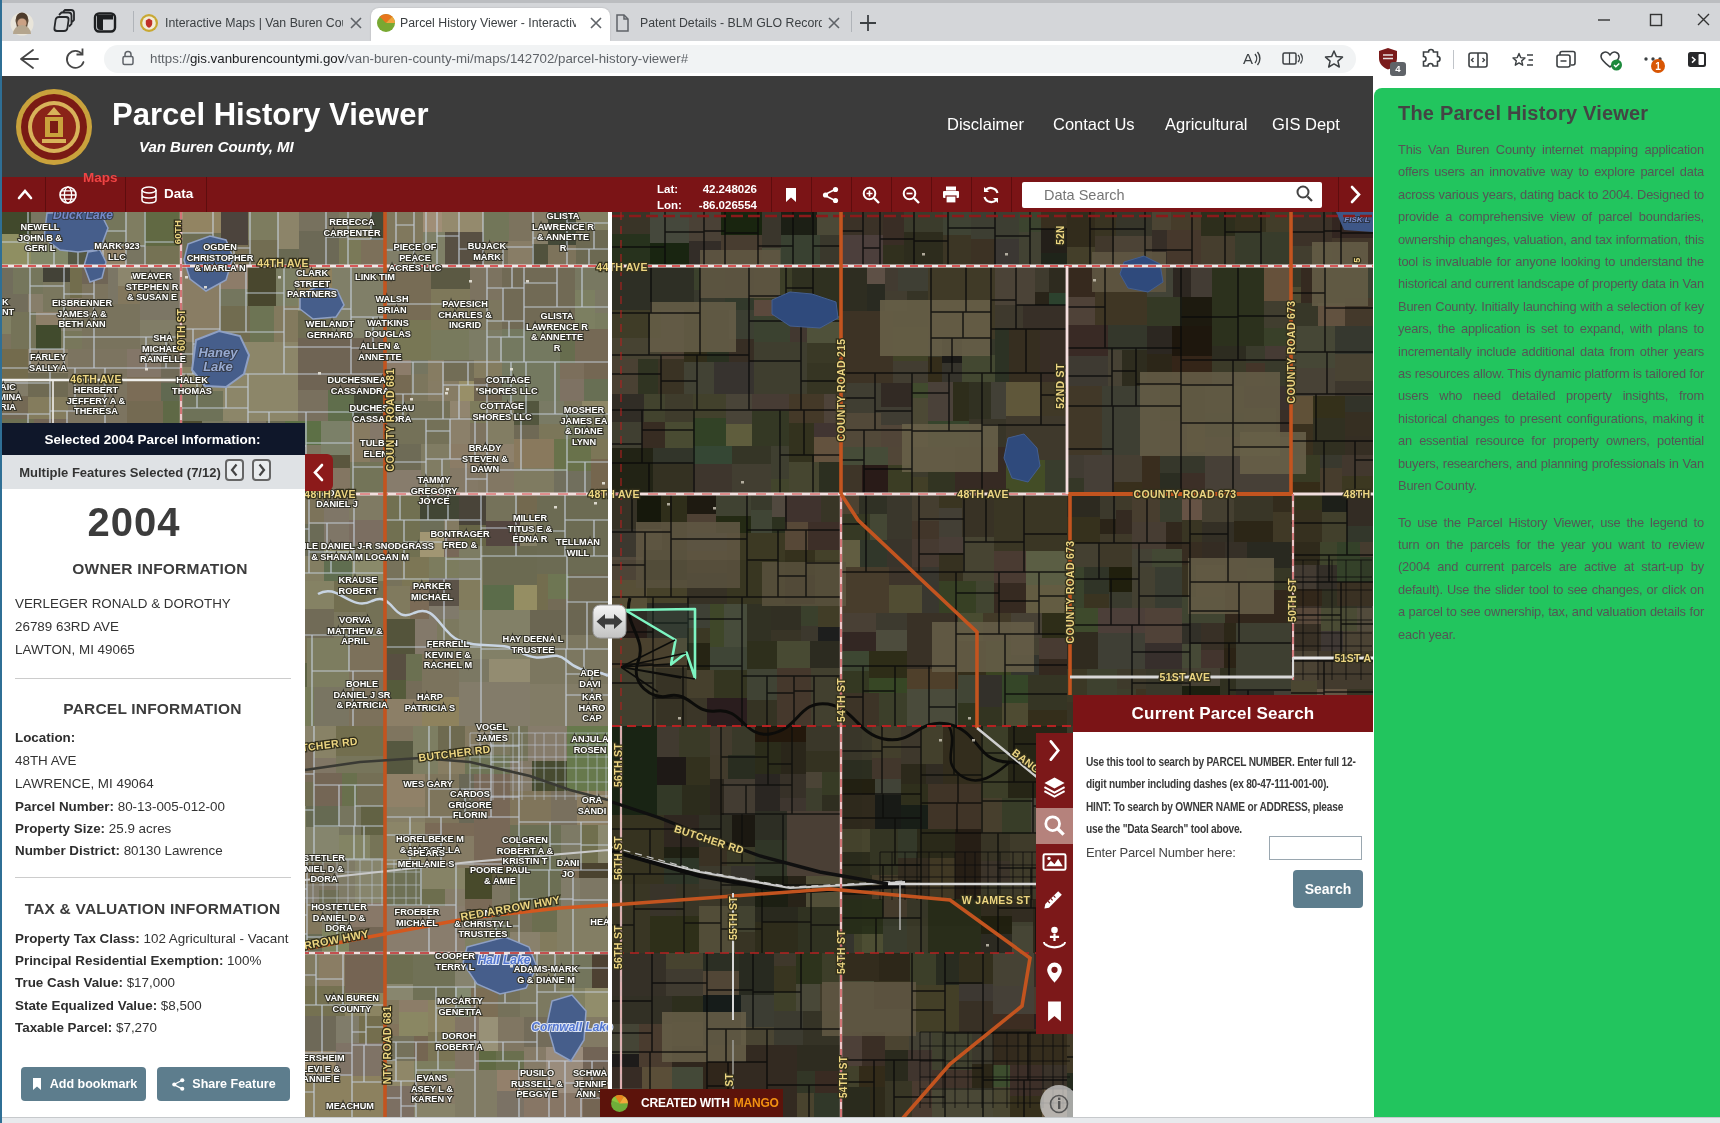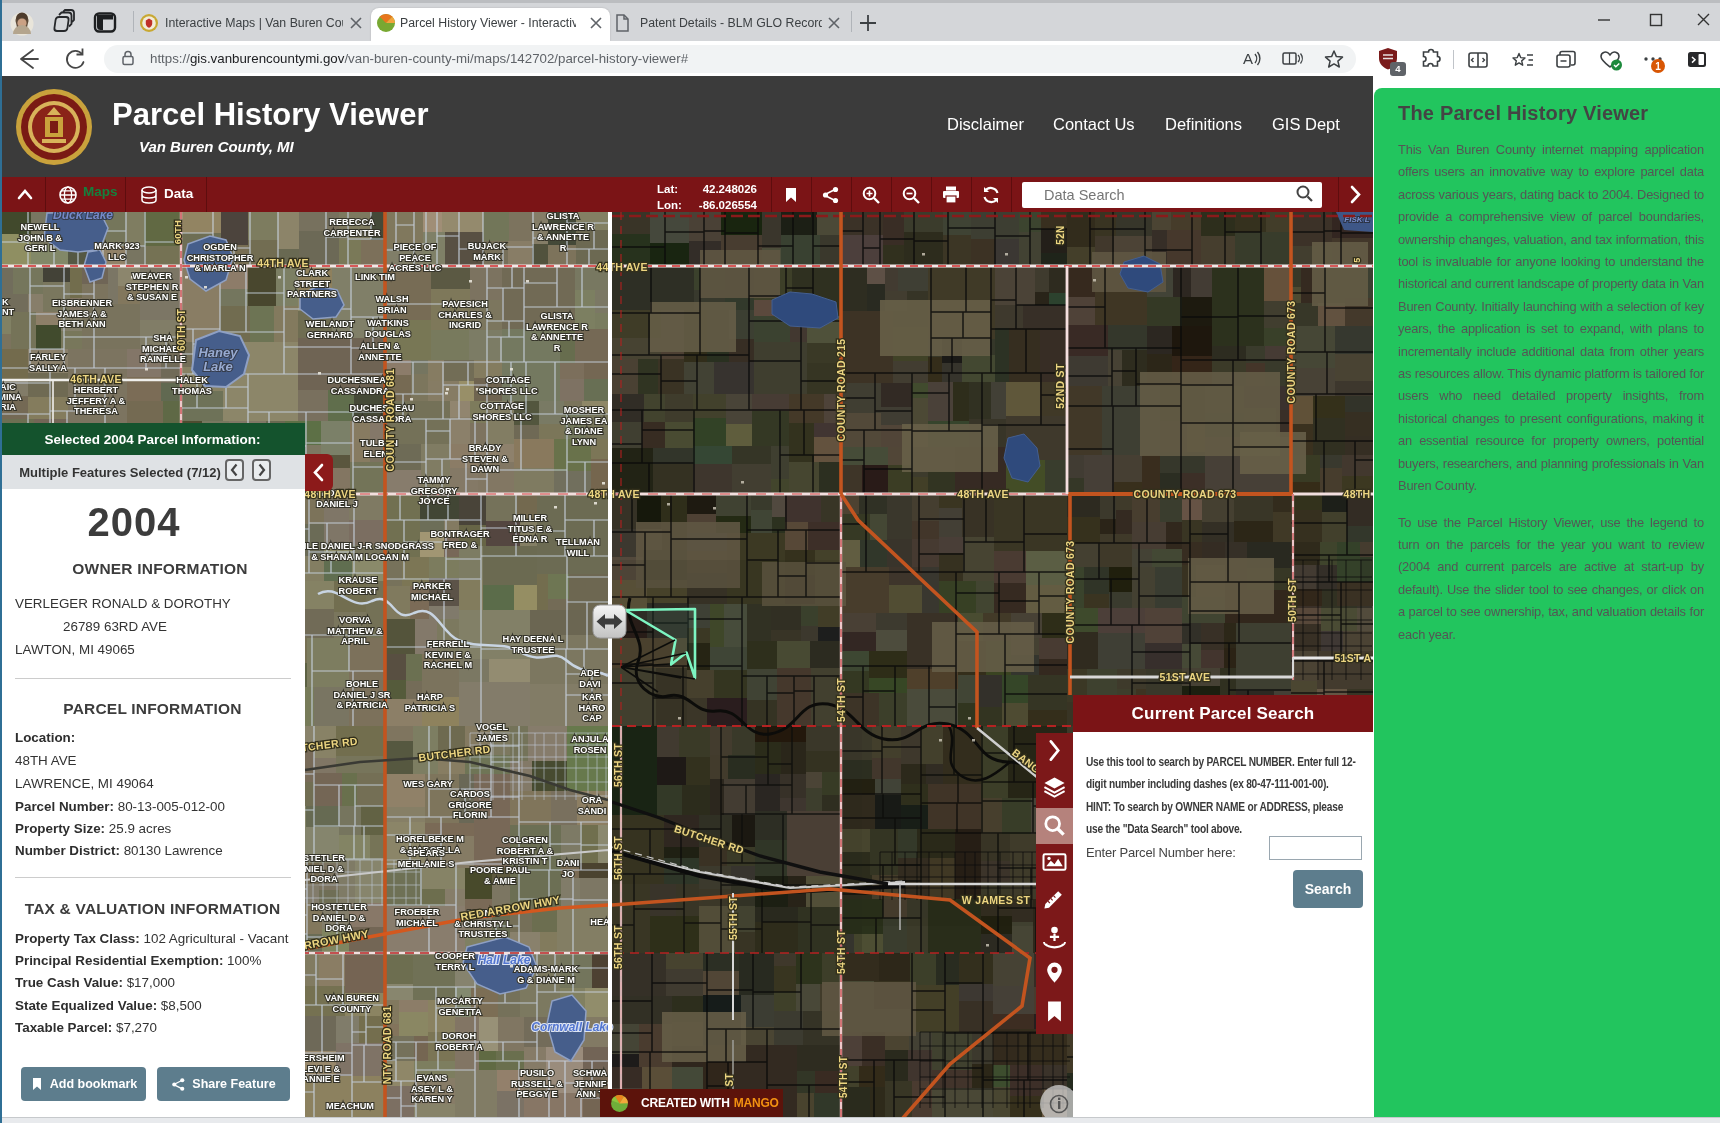--- a/index.html
+++ b/index.html
@@ -17,21 +17,21 @@
 #hdr{left:0;top:76px;width:1373px;height:101px;background:#3b3b3b;}
 .navlink{top:115px;font-size:16.5px;color:#fff;}
 
 #tbar{left:0;top:177px;width:1373px;height:35px;background:#7b1416;color:#fff;}
 .tsep{position:absolute;top:0;width:1px;height:35px;background:#5e0d0e;}
 
 #dsearch{left:1022px;top:181.5px;width:300px;height:26px;background:#fff;border-radius:2px;}
 #dsearch span{position:absolute;left:22px;top:5px;font-size:14.5px;color:#757575;}
 
 #lpanel{left:0;top:423px;width:305px;height:694px;background:#fff;}
-#lphead{left:0;top:423px;width:305px;height:32px;background:#14532d;color:#fff;font-weight:bold;font-size:13.5px;display:flex;align-items:center;justify-content:center;}
+#lphead{left:0;top:423px;width:305px;height:32px;background:#0f172a;color:#fff;font-weight:bold;font-size:13.5px;display:flex;align-items:center;justify-content:center;}
 #lptab{left:305px;top:454px;width:28px;height:37px;background:#8c1a1a;border-radius:0 6px 6px 0;}
 #lpgray{left:0;top:455px;width:305px;height:34px;background:#dfe2e5;}
 .fnav{position:absolute;top:459px;width:19px;height:22px;border:2px solid #666;border-radius:4px;background:#e9ecee;}
 .sech{font-size:15.5px;font-weight:bold;color:#3c3c3c;text-align:center;letter-spacing:0.2px;}
 .row{font-size:13.4px;color:#333;}
 .row b{color:#2e2e2e;}
 .btn{position:absolute;background:#5d7d8d;color:#fff;font-weight:bold;font-size:12.5px;border-radius:4px;display:flex;align-items:center;justify-content:center;}
 
 #cps-h{left:1073px;top:695px;width:300px;height:37px;background:#7b1416;color:#fff;font-weight:bold;font-size:17px;display:flex;align-items:center;justify-content:center;letter-spacing:0.2px;}
 #cps{left:1073px;top:732px;width:300px;height:385px;background:#fff;}
@@ -199,21 +199,21 @@
       <path d="M28 52 h24 v4 h-24 z" fill="#d8b35a"></path>
       <path d="M31 30 h18 v20 h-18 z" fill="#c9a23c"></path>
       <path d="M33 28 l7 -8 l7 8 z" fill="#d8b35a"></path>
       <path d="M36 34 h8 v12 h-8 z" fill="#7a1a14"></path>
     </svg>
 <div class="abs" style="left:112px;top:97px;font-size:31px;font-weight:bold;color:#fff;">Parcel History Viewer</div>
 <div class="abs" style="left:139px;top:138px;font-size:15px;font-style:italic;font-weight:bold;color:#fff;">Van Buren County, MI</div>
 
 <div class="abs navlink" style="left:947px;">Disclaimer</div>
 <div class="abs navlink" style="left:1053px;">Contact Us</div>
-<div class="abs navlink" style="left:1165px;">Definitions</div>
+<div class="abs navlink" style="left:1165px;">Agricultural</div>
 <div class="abs navlink" style="left:1272px;">GIS Dept</div>
 
 <div class="abs" id="tbar"></div>
 <svg class="abs" style="left:10px;top:177px;" width="30" height="35" viewBox="0 0 30 35">
       <path d="M9 21 L15 14 L21 21" stroke="#fff" stroke-width="2.6" fill="none" stroke-linecap="round"></path>
     </svg>
 <div class="tsep" style="left:45px;top:177px;"></div>
 <div class="tsep" style="left:125px;top:177px;"></div>
 <div class="tsep" style="left:206px;top:177px;"></div>
 <div class="tsep" style="left:771px;top:177px;"></div>
@@ -222,21 +222,21 @@
 <div class="tsep" style="left:891px;top:177px;"></div>
 <div class="tsep" style="left:931px;top:177px;"></div>
 <div class="tsep" style="left:971px;top:177px;"></div>
 <div class="tsep" style="left:1011px;top:177px;"></div>
 <div class="tsep" style="left:1338px;top:177px;"></div>
 <svg class="abs" style="left:58px;top:184.5px;" width="20" height="20" viewBox="0 0 20 20">
       <circle cx="10" cy="10" r="8" fill="none" stroke="#fff" stroke-width="1.6"></circle>
       <ellipse cx="10" cy="10" rx="3.6" ry="8" fill="none" stroke="#fff" stroke-width="1.3"></ellipse>
       <path d="M2 10 h16 M3.2 5.8 h13.6 M3.2 14.2 h13.6" stroke="#fff" stroke-width="1.3"></path>
     </svg>
-<div class="abs" style="left:83px;top:184px;color:#15803d;font-weight:bold;font-size:13.5px;">Maps</div>
+<div class="abs" style="left:83px;top:170px;color:#ef4444;font-weight:bold;font-size:13.5px;">Maps</div>
 <svg class="abs" style="left:139px;top:184.5px;" width="20" height="20" viewBox="0 0 20 20">
       <ellipse cx="10" cy="5" rx="7" ry="3" fill="none" stroke="#fff" stroke-width="1.5"></ellipse>
       <path d="M3 5 v5 c0 1.7 3.1 3 7 3 s7 -1.3 7 -3 V5 M3 10 v5 c0 1.7 3.1 3 7 3 s7 -1.3 7 -3 v-5" fill="none" stroke="#fff" stroke-width="1.5"></path>
     </svg>
 <div class="abs" style="left:164px;top:186px;color:#fff;font-weight:bold;font-size:13.5px;">Data</div>
 
 <div class="abs" style="left:657px;top:181px;width:100px;font-size:11.5px;font-weight:bold;color:#fff;line-height:16px;">
       <span style="float:left">Lat:</span>
       <span style="float:right">42.248026</span>
       <div style="clear:both"></div>
@@ -2084,21 +2084,21 @@
 <svg class="abs" style="left:225px;top:459px;" width="19" height="22" viewBox="0 0 19 22">
       <path d="M11.5 5.5 L7 11 L11.5 16.5" stroke="#444" stroke-width="2.2" fill="none"></path>
     </svg>
 <div class="abs fnav" style="left:252px;"></div>
 <svg class="abs" style="left:252px;top:459px;" width="19" height="22" viewBox="0 0 19 22">
       <path d="M7.5 5.5 L12 11 L7.5 16.5" stroke="#444" stroke-width="2.2" fill="none"></path>
     </svg>
 <div class="abs" style="left:0;top:500px;width:268px;font-size:40px;font-weight:bold;color:#3c3c3c;text-align:center;letter-spacing:1px;">2004</div>
 <div class="abs sech" style="left:0;top:560px;width:305px;padding-left:15px;">OWNER INFORMATION</div>
 <div class="abs row" style="left:15px;top:596px;">VERLEGER RONALD &amp; DOROTHY</div>
-<div class="abs row" style="left:15px;top:619px;margin-left:48px;">26789 63RD AVE</div>
+<div class="abs row" style="left:15px;top:619px;">26789 63RD AVE</div>
 <div class="abs row" style="left:15px;top:642px;">LAWTON, MI 49065</div>
 <div class="abs" style="left:15px;top:678px;width:276px;border-top:1px solid #ccc;"></div>
 <div class="abs sech" style="left:0;top:700px;width:305px;">PARCEL INFORMATION</div>
 <div class="abs row" style="left:15px;top:730px;"><b style="font-weight:bold">Location:</b></div>
 <div class="abs row" style="left:15px;top:753px;">48TH AVE</div>
 <div class="abs row" style="left:15px;top:776px;text-align:center;">LAWRENCE, MI 49064</div>
 <div class="abs row" style="left:15px;top:799px;"><b style="font-weight:bold">Parcel Number:</b> 80-13-005-012-00</div>
 <div class="abs row" style="left:15px;top:821px;"><b style="font-weight:bold">Property Size:</b> 25.9 acres</div>
 <div class="abs row" style="left:15px;top:843px;"><b style="font-weight:bold">Number District:</b> 80130 Lawrence</div>
 <div class="abs" style="left:15px;top:877px;width:276px;border-top:1px solid #ccc;"></div>

